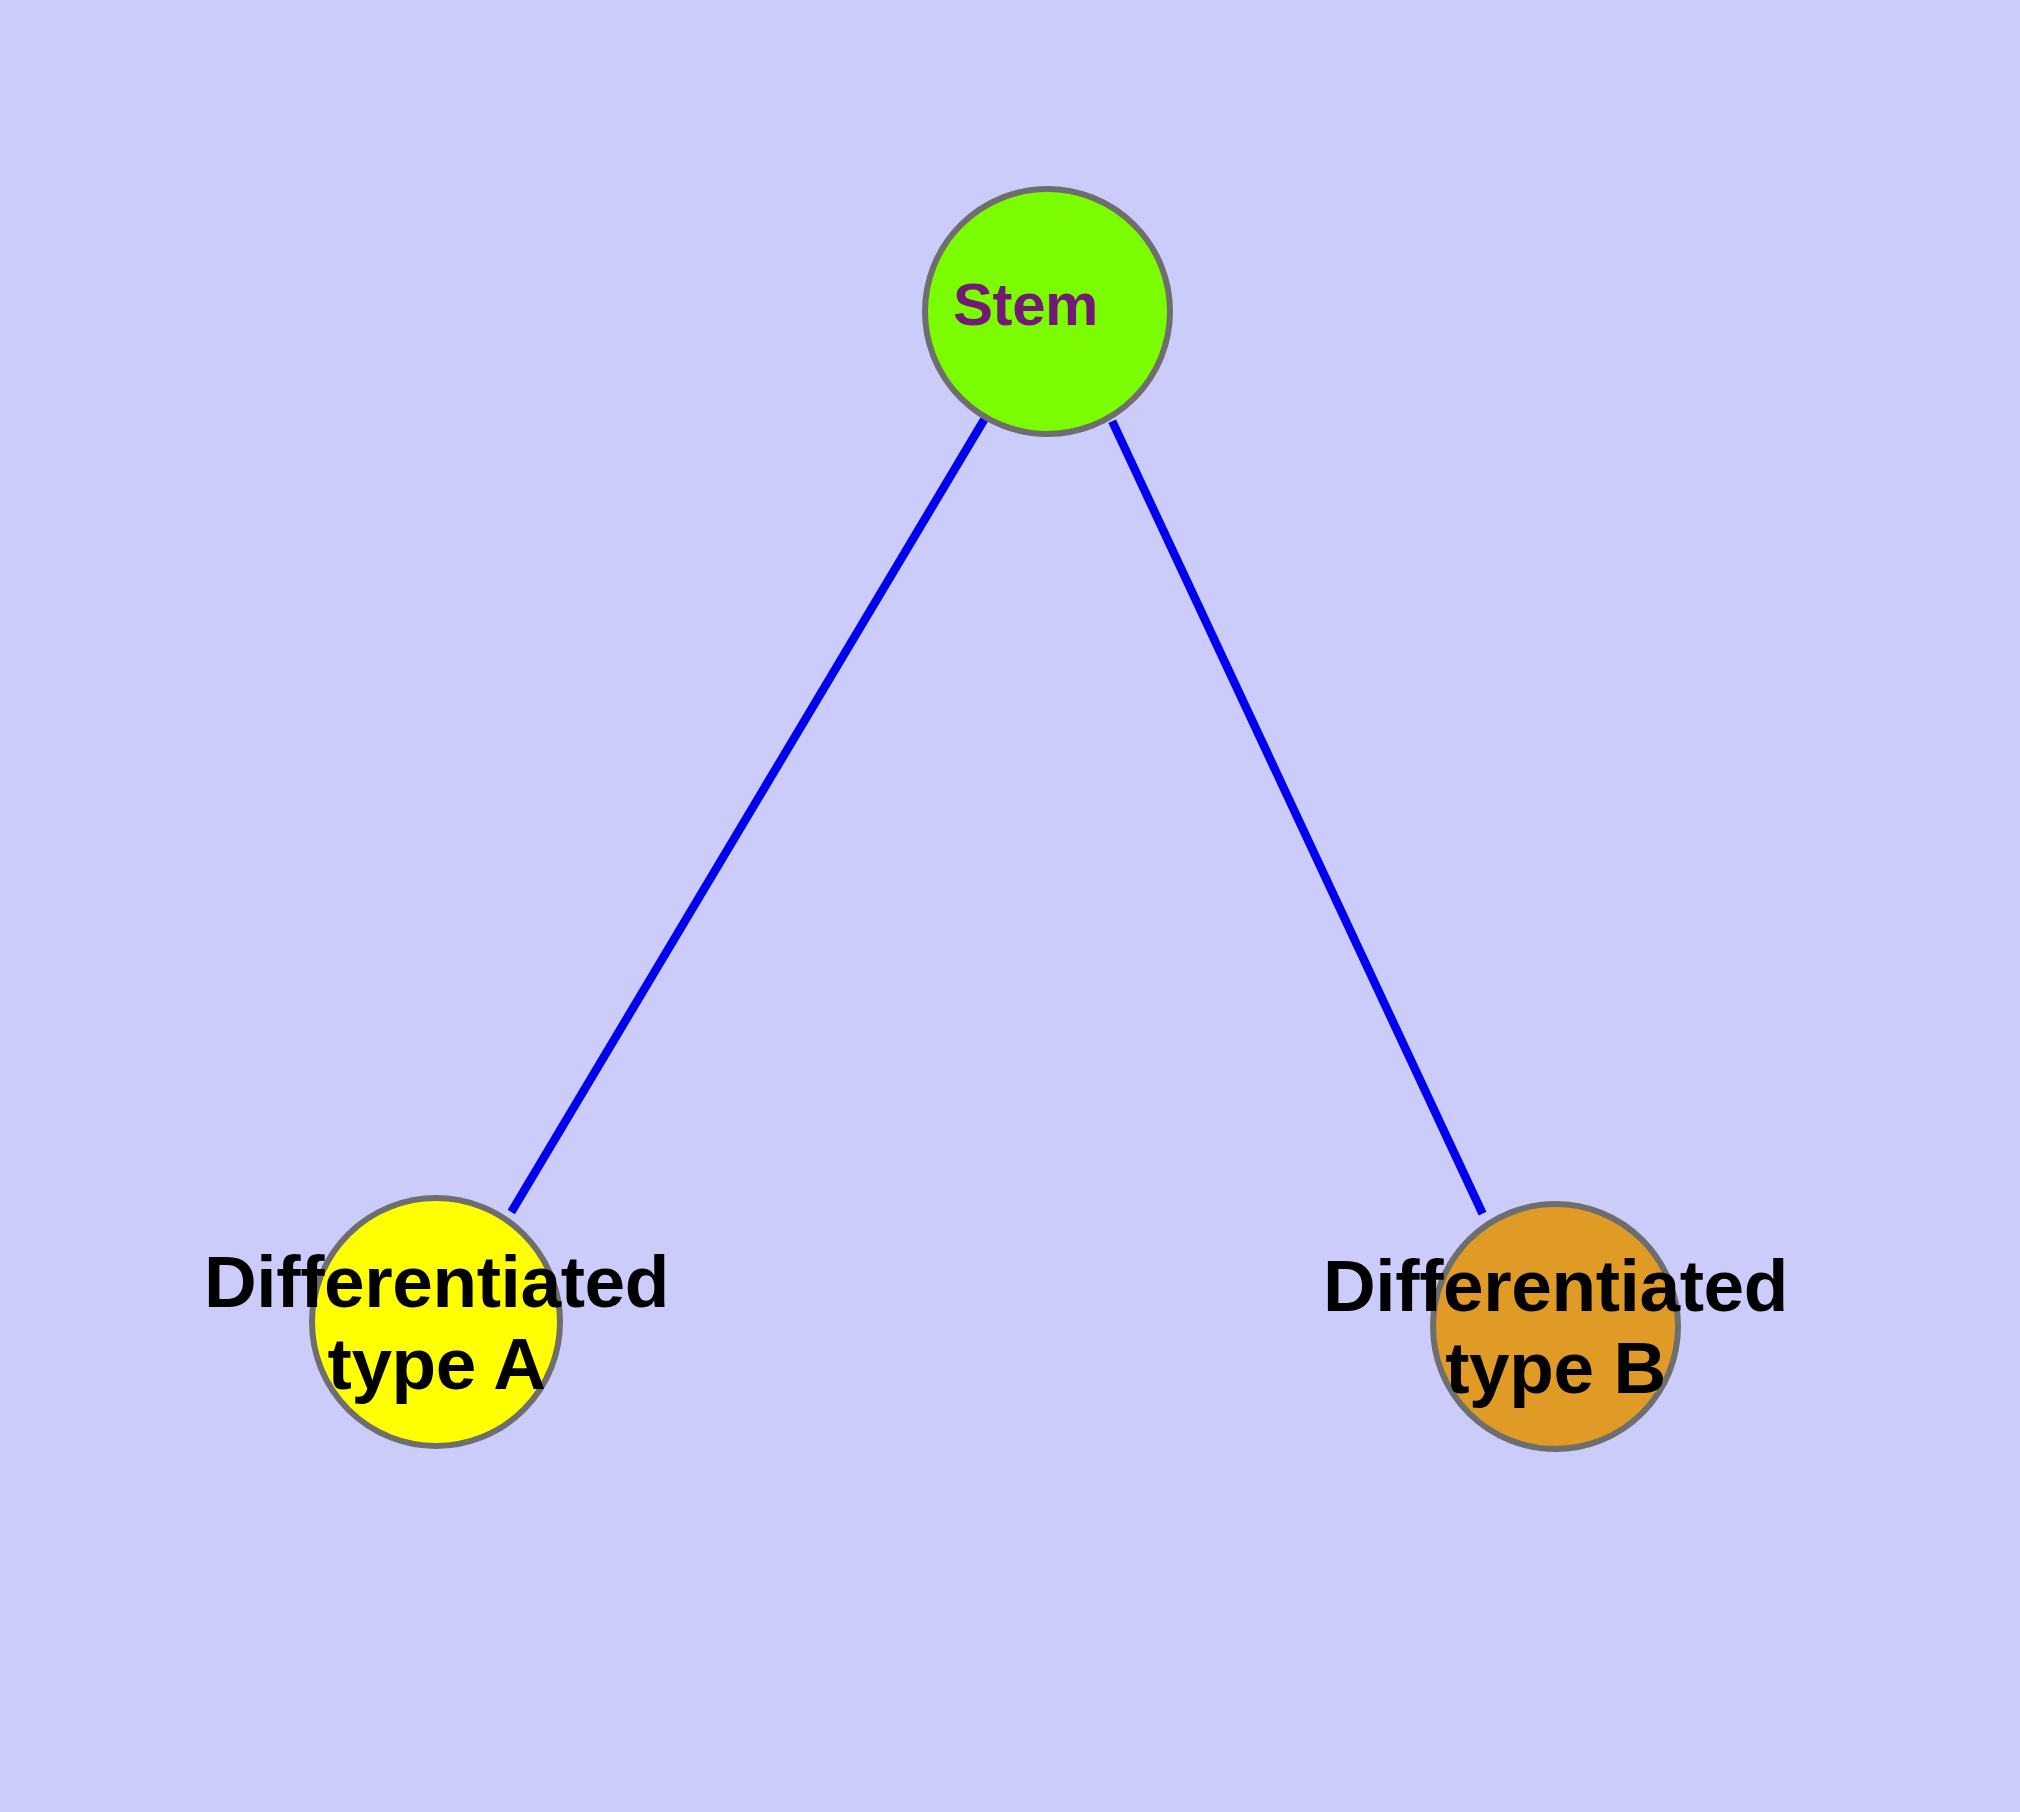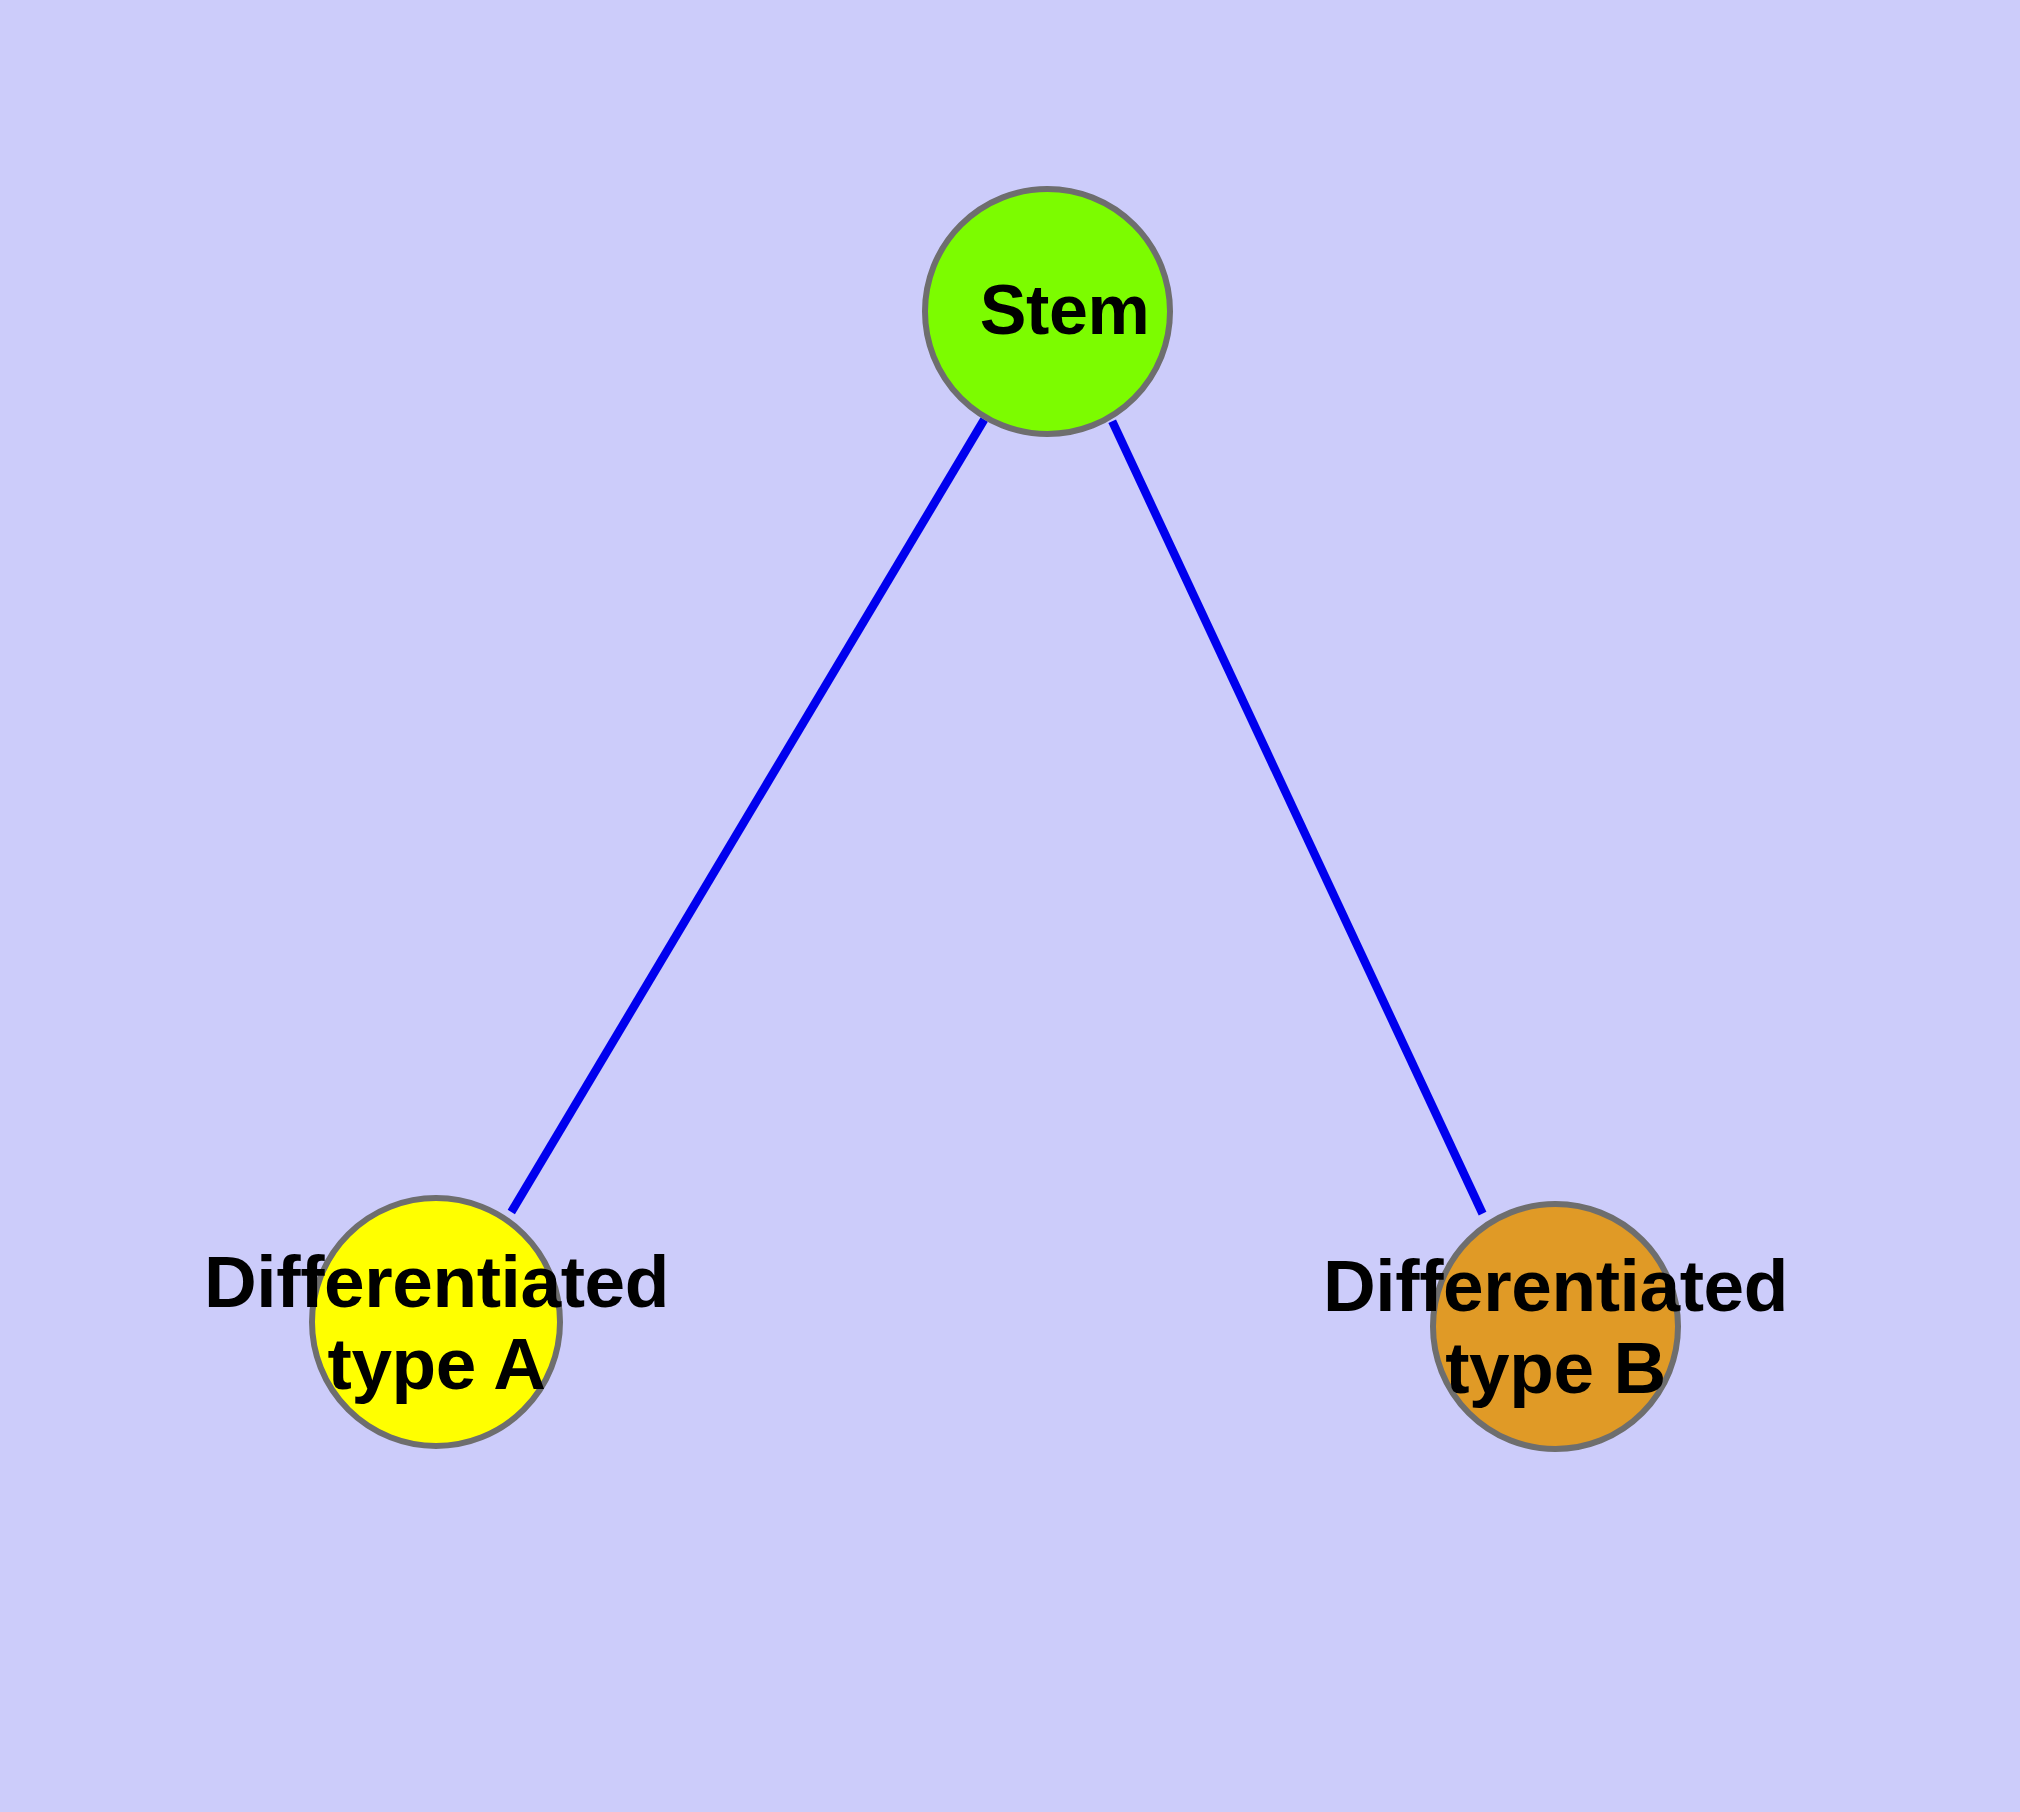--- a/index.html
+++ b/index.html
@@ -50,20 +50,20 @@
 
   <svg id="edge-layer" viewBox="0 0 2384 2138" xmlns="http://www.w3.org/2000/svg">
     <line x1="1161" y1="495" x2="603" y2="1430" stroke="#0000ee" stroke-width="10" stroke-linecap="butt"></line>
     <line x1="1312" y1="497" x2="1749" y2="1432" stroke="#0000ee" stroke-width="10" stroke-linecap="butt"></line>
   </svg>
 
   <div class="node" style="left: 922px; top: 186px; width: 251px; height: 251px; background: rgb(124, 252, 0); border: 6.8px solid rgb(110, 110, 110);"></div>
   <div class="node" style="left: 309px; top: 1195px; width: 254px; height: 254px; background: rgb(255, 255, 0); border: 6.8px solid rgb(110, 110, 110);"></div>
   <div class="node" style="left: 1430px; top: 1201px; width: 251px; height: 251px; background: rgb(224, 154, 38); border: 6.8px solid rgb(110, 110, 110);"></div>
 
-  <div class="node-label" style="font-size: 70px; color: #000000; width: 1017px; left: 556px; top: 271px;">Stem</div>
+  <div class="node-label" style="font-size: 60px; color: #701a75; width: 1017px; left: 517px; top: 271px;">Stem</div>
   <div class="node-label" style="font-size: 73px; color: rgb(0, 0, 0); width: 1017px; left: -72px; top: 1241px;">Differentiated
 type A</div>
   <div class="node-label" style="font-size: 73px; color: rgb(0, 0, 0); width: 1017px; left: 1047px; top: 1245px;">Differentiated
 type B</div>
 
 </div>
 
 
 </body></html>

